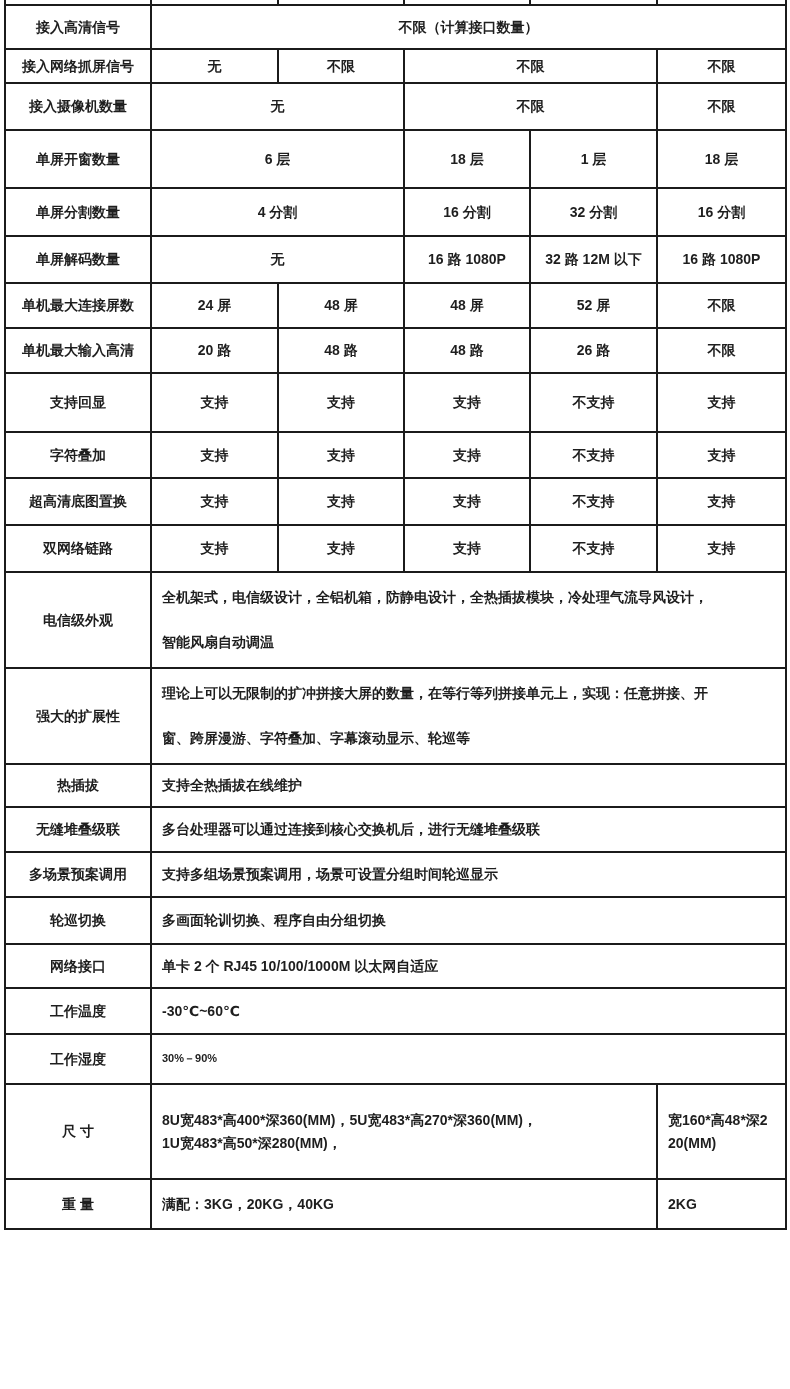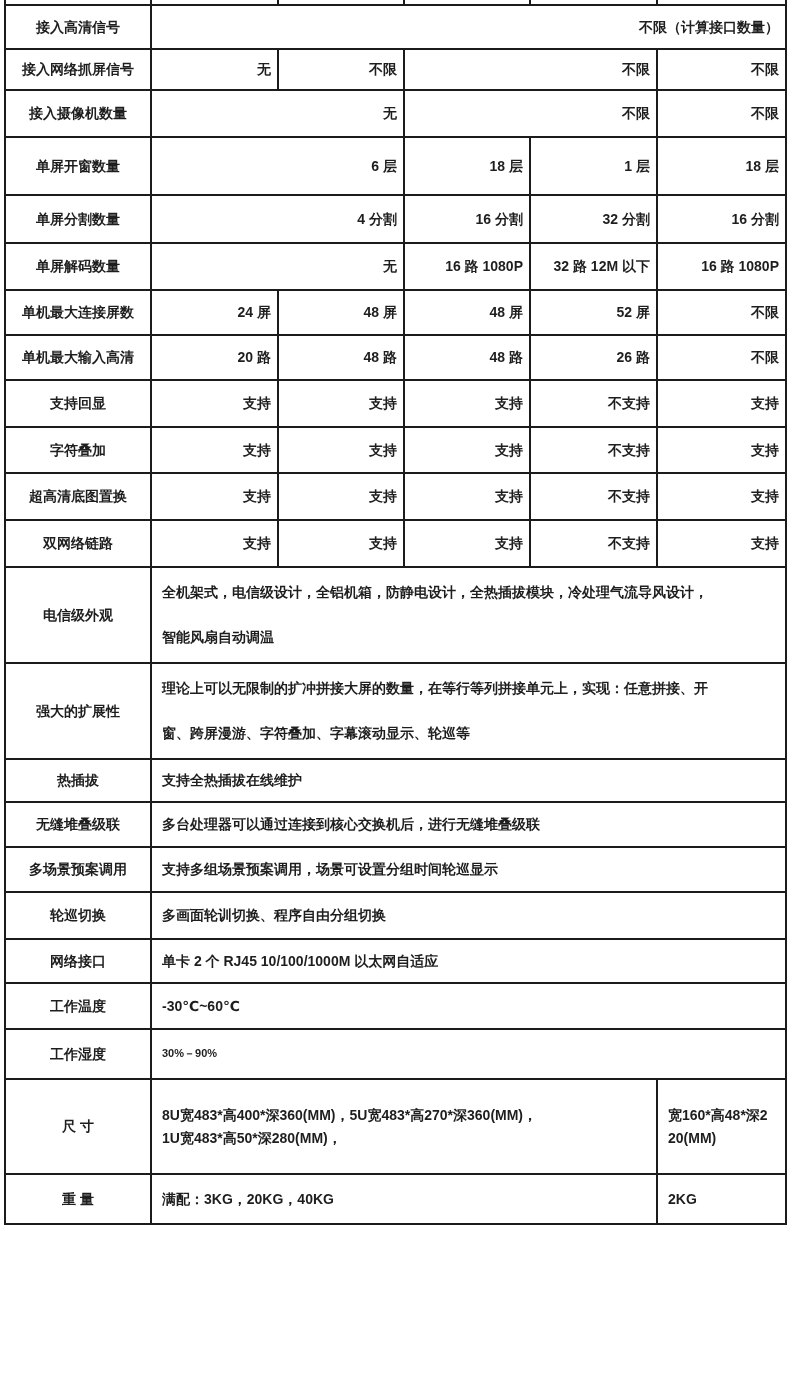--- a/index.html
+++ b/index.html
@@ -36,21 +36,21 @@
   .spec-table tr.stub td {
     border-top: none;
     height: 4px;
     padding: 0;
     line-height: 0;
   }
   .spec-table td.rowhead {
     text-align: center;
     padding: 2px 3px;
   }
-  .spec-table td.c { text-align: right; }
+  .spec-table td.c { text-align: center; }
   .spec-table td.l { text-align: left; padding-left: 10px; padding-right: 10px; }
   .spec-table td.lh-wide { line-height: 45px; }
   .spec-table td.rowhead.lh-wide { line-height: 48px; }
   .spec-table td.small { font-size: 11px; font-weight: 700; }
 </style>
 </head>
 <body>
 
 <table class="spec-table">
   <colgroup>
@@ -67,21 +67,21 @@
         <td></td>
         <td></td>
         <td></td>
         <td></td>
         <td></td>
       </tr>
       <tr style="height: 44px; border-radius: 22px;">
         <td class="rowhead">接入高清信号</td>
         <td class="c" colspan="5">不限（计算接口数量）</td>
       </tr>
-      <tr style="height: 41px;">
+      <tr style="height: 34px;">
         <td class="rowhead">接入网络抓屏信号</td>
         <td class="c">无</td>
         <td class="c">不限</td>
         <td class="c" colspan="2">不限</td>
         <td class="c">不限</td>
       </tr>
       <tr style="height: 47px;">
         <td class="rowhead">接入摄像机数量</td>
         <td class="c" colspan="2">无</td>
         <td class="c" colspan="2">不限</td>
@@ -117,21 +117,21 @@
         <td class="c">不限</td>
       </tr>
       <tr style="height: 45px;">
         <td class="rowhead">单机最大输入高清</td>
         <td class="c">20 路</td>
         <td class="c">48 路</td>
         <td class="c">48 路</td>
         <td class="c">26 路</td>
         <td class="c">不限</td>
       </tr>
-      <tr style="height: 47px; margin-left: 16px;">
+      <tr style="height: 59px; margin-left: 16px;">
         <td class="rowhead">支持回显</td>
         <td class="c">支持</td>
         <td class="c">支持</td>
         <td class="c">支持</td>
         <td class="c">不支持</td>
         <td class="c">支持</td>
       </tr>
       <tr style="height: 46px;">
         <td class="rowhead">字符叠加</td>
         <td class="c">支持</td>

